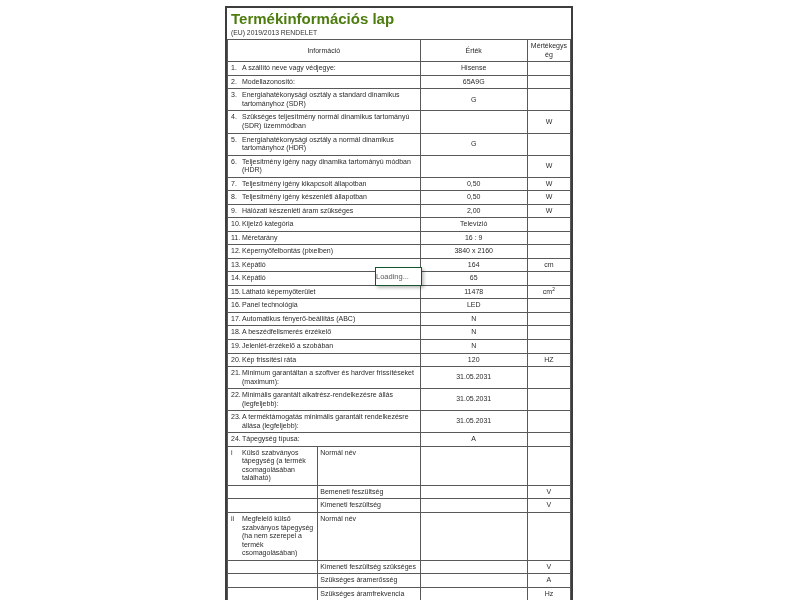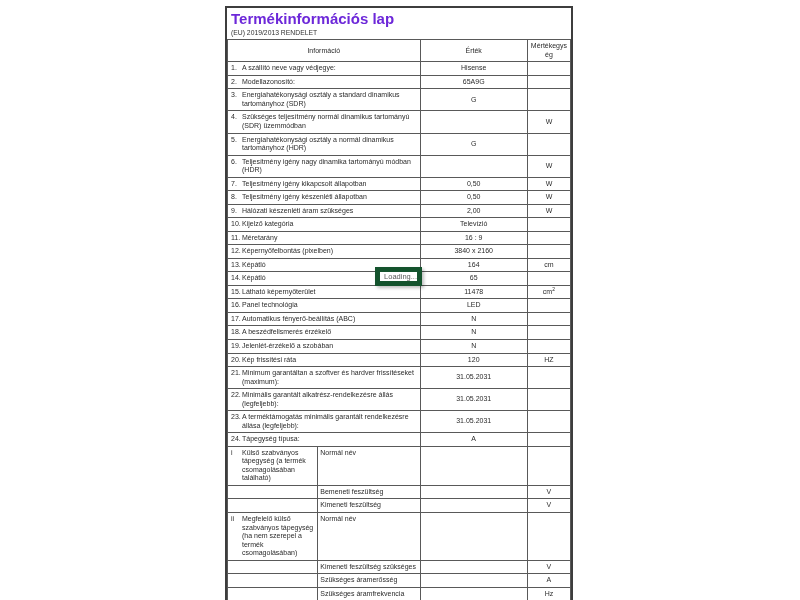--- a/index.html
+++ b/index.html
@@ -14,21 +14,21 @@
     position: absolute;
     left: 225px; top: 6px;
     width: 348px;
     border: 2px solid #3d3d3d;
     background: #ffffff;
   }
   .title-block { padding: 2px 4px 3px 4px; }
   .doc-title {
     font-size: 15px;
     font-weight: bold;
-    color: #6d28d9;
+    color: #4d7c0f;
     letter-spacing: 0px;
     line-height: 1.15;
   }
   .doc-subtitle {
     font-size: 6.8px;
     color: #333;
     margin-top: 2px;
   }
   table.fiche {
     width: 100%;
@@ -59,23 +59,23 @@
   td.c-unit { text-align: center; vertical-align: middle; }
   .numline { display: flex; }
   .num { flex: 0 0 12px; padding-left: 1px; }
   .lbl { flex: 1 1 auto; }
   sup { font-size: 5px; vertical-align: super; line-height: 0; }
   .loading-tip {
     position: absolute;
     left: 375px; top: 267px;
     width: 47px; height: 19px;
     background: #ffffff;
-    border: 5px solid #14532d;
+    border: 1px solid #14532d;
     box-shadow: 2px 2px 3px rgba(0,0,0,0.25);
-    display: flex; align-items: center; justify-content: flex-end;
+    display: flex; align-items: center; justify-content: flex-start;
     font-size: 7.5px;
     color: #5a5a5a;
     z-index: 10;
   }
 </style>
 </head>
 <body>
 
 <div class="doc">
   <div class="title-block">

